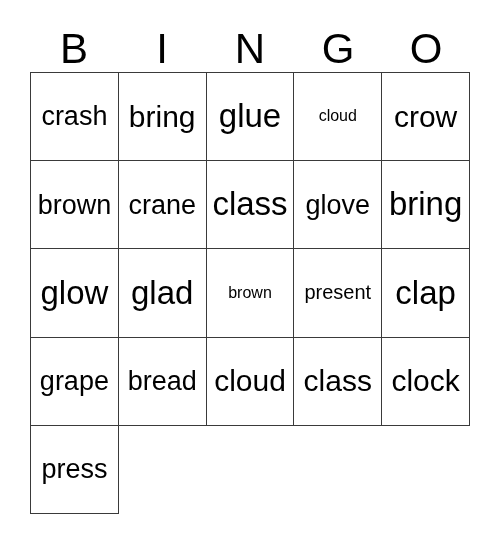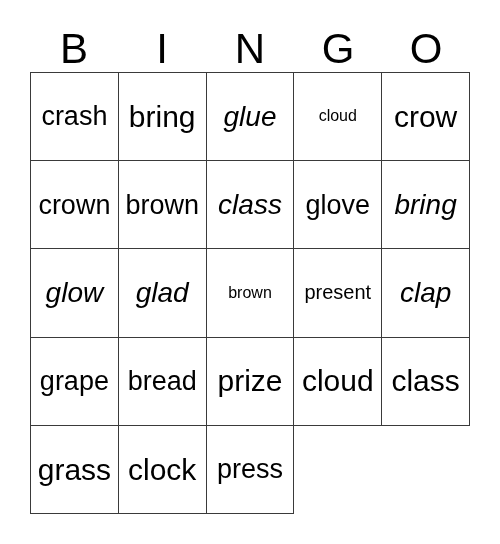--- a/index.html
+++ b/index.html
@@ -69,21 +69,21 @@
   .cell-text {
     display: block;
     white-space: nowrap;
     text-align: center;
     line-height: 1.05;
     color: #000000;
     font-weight: 400;
     padding: 0 1px;
   }
   
-  .fs-xl  { font-size: 28px; font-style: italic; }
+  .fs-xl  { font-size: 33px; }
   .fs-lg  { font-size: 30px; }
   .fs-md  { font-size: 27px; }
   .fs-sm  { font-size: 16px; }
   .fs-xs  { font-size: 20px; }
 </style>
 </head>
 <body>
 
 <div id="bingo-card">
 
@@ -107,24 +107,24 @@
         <span class="cell-text fs-xl">glue</span>
       </div>
     <div class="cell">
         <span class="cell-text fs-sm">cloud</span>
       </div>
     <div class="cell">
         <span class="cell-text fs-lg">crow</span>
       </div>
 
     <div class="cell">
-        <span class="cell-text fs-md">crown</span>
+        <span class="cell-text fs-md">brown</span>
       </div>
     <div class="cell">
-        <span class="cell-text fs-md">brown</span>
+        <span class="cell-text fs-md">crane</span>
       </div>
     <div class="cell">
         <span class="cell-text fs-xl">class</span>
       </div>
     <div class="cell">
         <span class="cell-text fs-md">glove</span>
       </div>
 
     <div class="cell">
         <span class="cell-text fs-xl">bring</span>
@@ -144,32 +144,26 @@
 
     <div class="cell">
         <span class="cell-text fs-xl">clap</span>
       </div>
     <div class="cell">
         <span class="cell-text fs-md">grape</span>
       </div>
     <div class="cell">
         <span class="cell-text fs-md">bread</span>
       </div>
-    <div class="cell">
-        <span class="cell-text fs-lg">prize</span>
-      </div>
 
     <div class="cell">
         <span class="cell-text fs-lg">cloud</span>
       </div>
     <div class="cell">
         <span class="cell-text fs-lg">class</span>
-      </div>
-    <div class="cell">
-        <span class="cell-text fs-lg">grass</span>
       </div>
     <div class="cell">
         <span class="cell-text fs-lg">clock</span>
       </div>
     <div class="cell">
         <span class="cell-text fs-md">press</span>
       </div>
 
   </div>
 </div>

